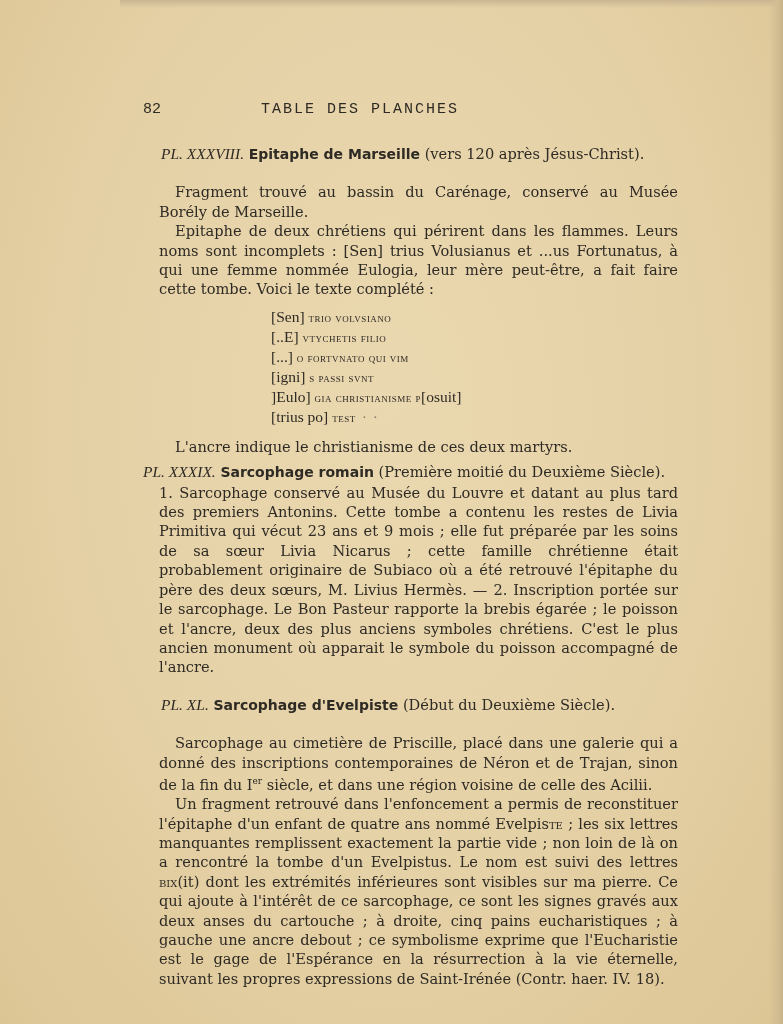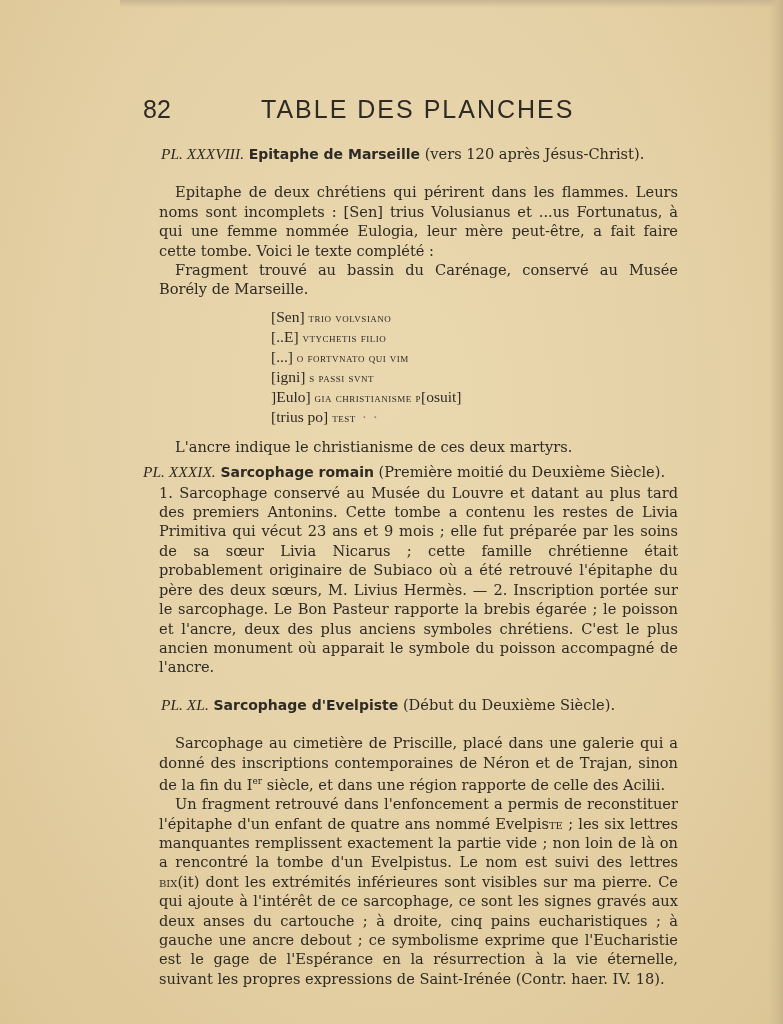--- a/index.html
+++ b/index.html
@@ -19,22 +19,22 @@
   .edge-right {
     position: absolute; right: 0; top: 0; bottom: 0; width: 14px;
     background: linear-gradient(90deg, rgba(230,211,168,0) 0%, #d2bd92 60%, #c8b287 100%);
   }
   .page {
     position: absolute; left: 143px; top: 100px; width: 535px;
     font-size: 14.6px; line-height: 19.4px;
   }
   .running-head {
     position: relative; height: 26px; margin-bottom: 13px;
-    font-size: 25px; letter-spacing: 2px;
-    font-family: Liberation Sans, sans-serif;
+    font-size: 15px; letter-spacing: 2px;
+    font-family: Liberation Mono, monospace;
   }
   .page-num { position: absolute; left: 0; top: 0; letter-spacing: 0; }
   .running-title { position: absolute; left: 118px; top: 0; }
   .entry-head { text-indent: 0; margin: 18px; }
   .pl { font-style: italic; font-family: "Liberation Serif", "DejaVu Serif", serif; font-size: 15.5px; }
   .entry-title { font-family: "DejaVu Sans", "Liberation Sans", sans-serif; font-weight: bold; font-size: 14px; }
   p { margin: 0; text-align: justify; }
   .hanging { padding-left: 16px; text-indent: -16px; }
   .body-block { padding-left: 16px; }
   .body-block p.first { text-indent: 16px; }
@@ -61,22 +61,22 @@
     <span class="running-title">TABLE DES PLANCHES</span>
   </div>
 
   <section>
     <p class="entry-head">
       <span class="pl">PL. XXXVIII.</span>
       <span class="entry-title">Epitaphe de Marseille</span>
       <span>(vers 120 après Jésus-Christ).</span>
     </p>
     <div class="body-block">
+      <p class="first">Fragment trouvé au bassin du Carénage, conservé au Musée Borély de Marseille.</p>
       <p class="first">Epitaphe de deux chrétiens qui périrent dans les flammes. Leurs noms sont incomplets : [Sen] trius Volusianus et ...us Fortunatus, à qui une femme nommée Eulogia, leur mère peut-être, a fait faire cette tombe. Voici le texte complété :</p>
-      <p class="first">Fragment trouvé au bassin du Carénage, conservé au Musée Borély de Marseille.</p>
     </div>
 
     <div class="inscription">
       <div><span>[Sen]</span> <span class="sc">trio volvsiano</span></div>
       <div><span>[..E]</span> <span class="sc">vtychetis filio</span></div>
       <div><span>[...]</span> <span class="sc">o fortvnato qui vim</span></div>
       <div><span>[igni]</span> <span class="sc">s passi svnt</span></div>
       <div><span>]Eulo]</span> <span class="sc">gia christianisme p</span><span>[osuit]</span></div>
       <div><span>[trius po]</span> <span class="sc">test</span><span class="dots">··</span></div>
     </div>
@@ -99,18 +99,18 @@
     </div>
   </section>
 
   <section>
     <p class="entry-head">
       <span class="pl">PL. XL.</span>
       <span class="entry-title">Sarcophage d'Evelpiste</span>
       <span>(Début du Deuxième Siècle).</span>
     </p>
     <div class="body-block">
-      <p class="first"><span>Sarcophage au cimetière de Priscille, placé dans une galerie qui a donné des inscriptions contemporaines de Néron et de Trajan, sinon de la fin du I</span><sup style="font-size:9px">er</sup><span> siècle, et dans une région rapporte de celle des </span><span class="it">Acilii</span><span>.</span></p>
+      <p class="first"><span>Sarcophage au cimetière de Priscille, placé dans une galerie qui a donné des inscriptions contemporaines de Néron et de Trajan, sinon de la fin du I</span><sup style="font-size:9px">er</sup><span> siècle, et dans une région voisine de celle des </span><span class="it">Acilii</span><span>.</span></p>
       <p class="first"><span>Un fragment retrouvé dans l'enfoncement a permis de reconstituer l'épitaphe d'un enfant de quatre ans nommé </span><span class="it">Evelpis</span><span class="sc">te</span><span> ; les six lettres manquantes remplissent exactement la partie vide ; non loin de là on a rencontré la tombe d'un </span><span class="it">Evelpistus</span><span>. Le nom est suivi des lettres </span><span class="sc">bix</span><span>(it) dont les extrémités inférieures sont visibles sur ma pierre. Ce qui ajoute à l'intérêt de ce sarcophage, ce sont les signes gravés aux deux anses du cartouche ; à droite, cinq pains eucharistiques ; à gauche une ancre debout ; ce symbolisme exprime que l'Eucharistie est le gage de l'Espérance en la résurrection à la vie éternelle, suivant les propres expressions de Saint-Irénée (Contr. haer. IV. 18).</span></p>
     </div>
   </section>
 
 </div>
 
 </body></html>

